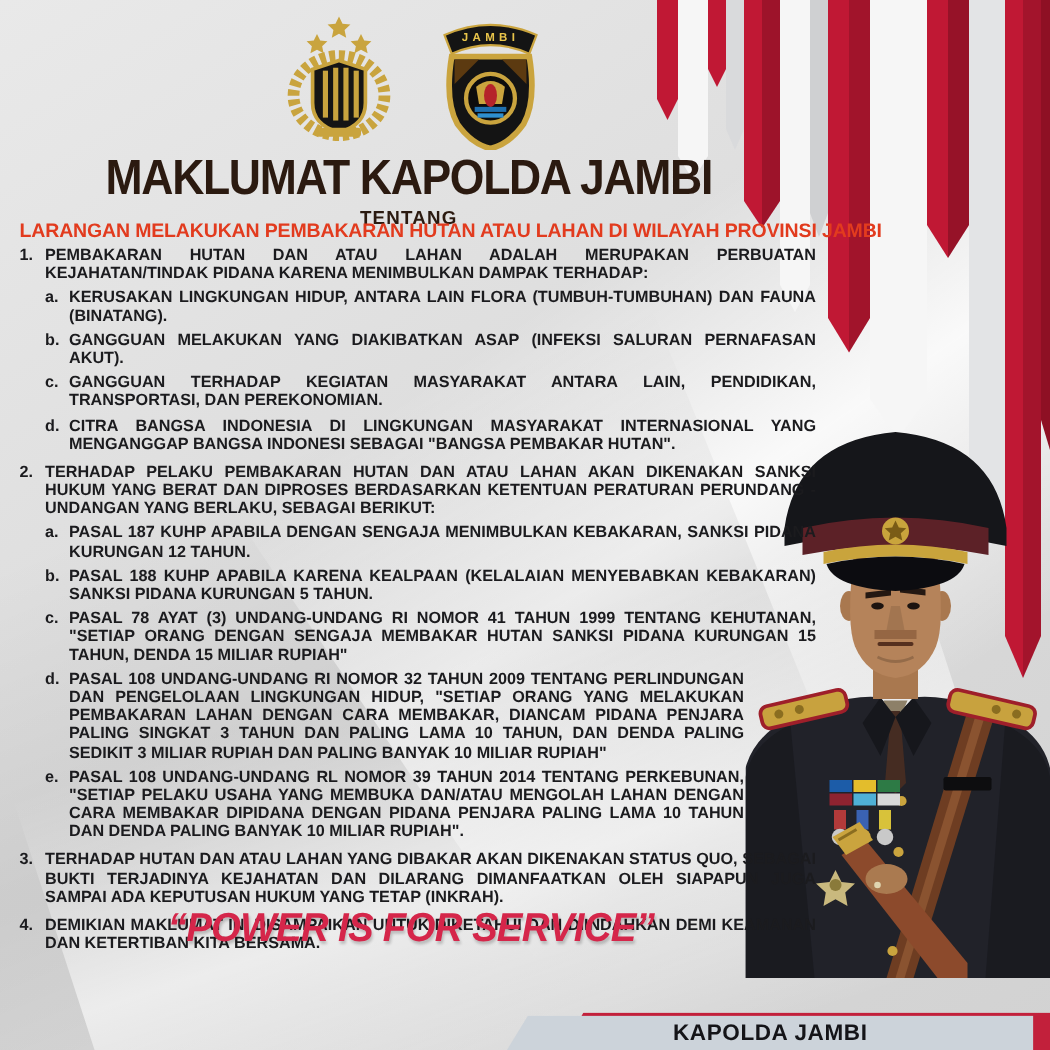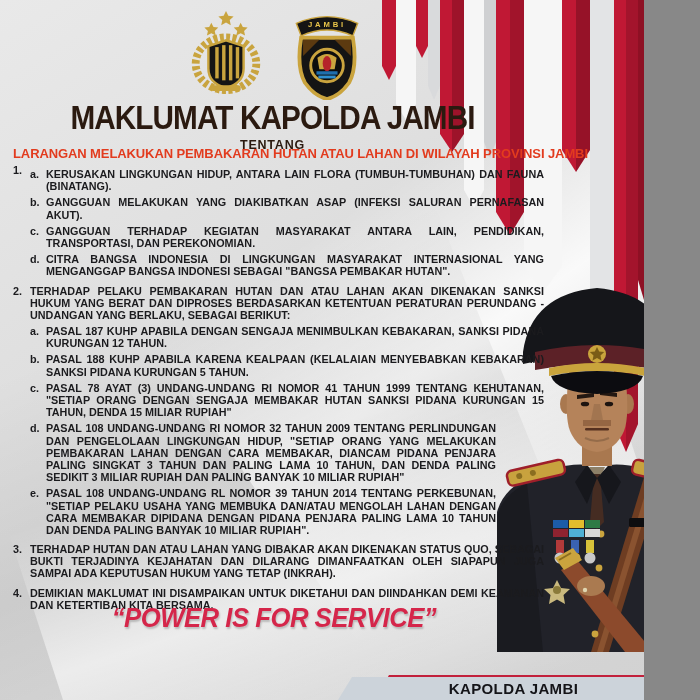--- a/index.html
+++ b/index.html
@@ -1,18 +1,18 @@
 <!DOCTYPE html>
 <html style="--title-dark: #2b1a10; --body-dark: #1b1b1e; --headline-red: #e23b1e; --quote-red: #d5264a; --banner-red: #c2203b; --band-gray: #ccd3da;"><head>
 <meta charset="utf-8">
 <style>
   html,body{margin:0;padding:0;background:#888;}
-  .poster{position:relative;width:628px;height:700px;overflow:hidden;
+  .poster{position:relative;width:700px;height:700px;overflow:hidden;
     background:linear-gradient(148deg,#e9e9e9 0%,#dedede 40%,#d2d2d2 100%);
-    font-family:"Liberation Sans",sans-serif;padding-left:16px;}
+    font-family:"Liberation Sans",sans-serif;}
   
   .swoosh-a{position:absolute;left:180px;top:60px;width:900px;height:360px;
     transform:rotate(-34deg);z-index:0;
     background:linear-gradient(to bottom,rgba(255,255,255,0) 0%,rgba(255,255,255,.85) 48%,rgba(255,255,255,0) 100%);}
   .swoosh-b{position:absolute;left:-220px;top:330px;width:760px;height:420px;
     transform:rotate(-22deg);z-index:0;
     background:linear-gradient(to bottom,rgba(0,0,0,0) 0%,rgba(0,0,0,.07) 50%,rgba(0,0,0,0) 100%);}
   .swoosh-c{position:absolute;left:40px;top:430px;width:620px;height:300px;
     transform:rotate(-18deg);z-index:0;
     background:linear-gradient(to bottom,rgba(255,255,255,0),rgba(255,255,255,.6),rgba(255,255,255,0));}
@@ -192,20 +192,21 @@
     <div class="page-title">MAKLUMAT KAPOLDA JAMBI</div>
     <div class="tentang">TENTANG</div>
   </div>
 
   <div class="headline">LARANGAN MELAKUKAN PEMBAKARAN HUTAN ATAU LAHAN DI WILAYAH PROVINSI JAMBI</div>
 
   <div class="maklumat" id="maklumat-list">
       <div class="item">
         <div class="num">1.</div>
         <div class="ibody">
+          <div class="itext">PEMBAKARAN HUTAN DAN ATAU LAHAN ADALAH MERUPAKAN PERBUATAN KEJAHATAN/TINDAK PIDANA KARENA MENIMBULKAN DAMPAK TERHADAP:</div>
           <div class="sub">
             <div class="letter">a.</div>
             <div class="itext">KERUSAKAN LINGKUNGAN HIDUP, ANTARA LAIN FLORA (TUMBUH-TUMBUHAN) DAN FAUNA (BINATANG).</div>
           </div>
           <div class="sub">
             <div class="letter">b.</div>
             <div class="itext">GANGGUAN MELAKUKAN YANG DIAKIBATKAN ASAP (INFEKSI SALURAN PERNAFASAN AKUT).</div>
           </div>
           <div class="sub">
             <div class="letter">c.</div>

